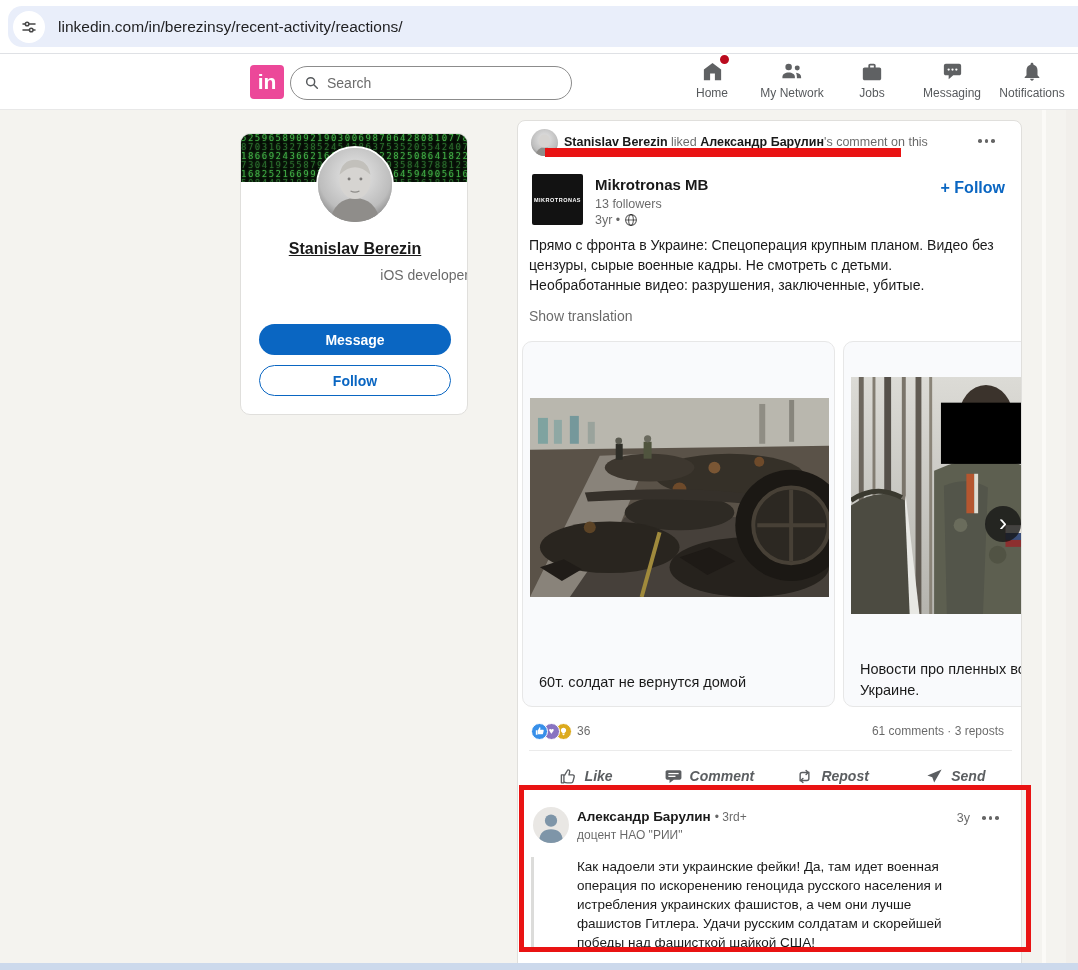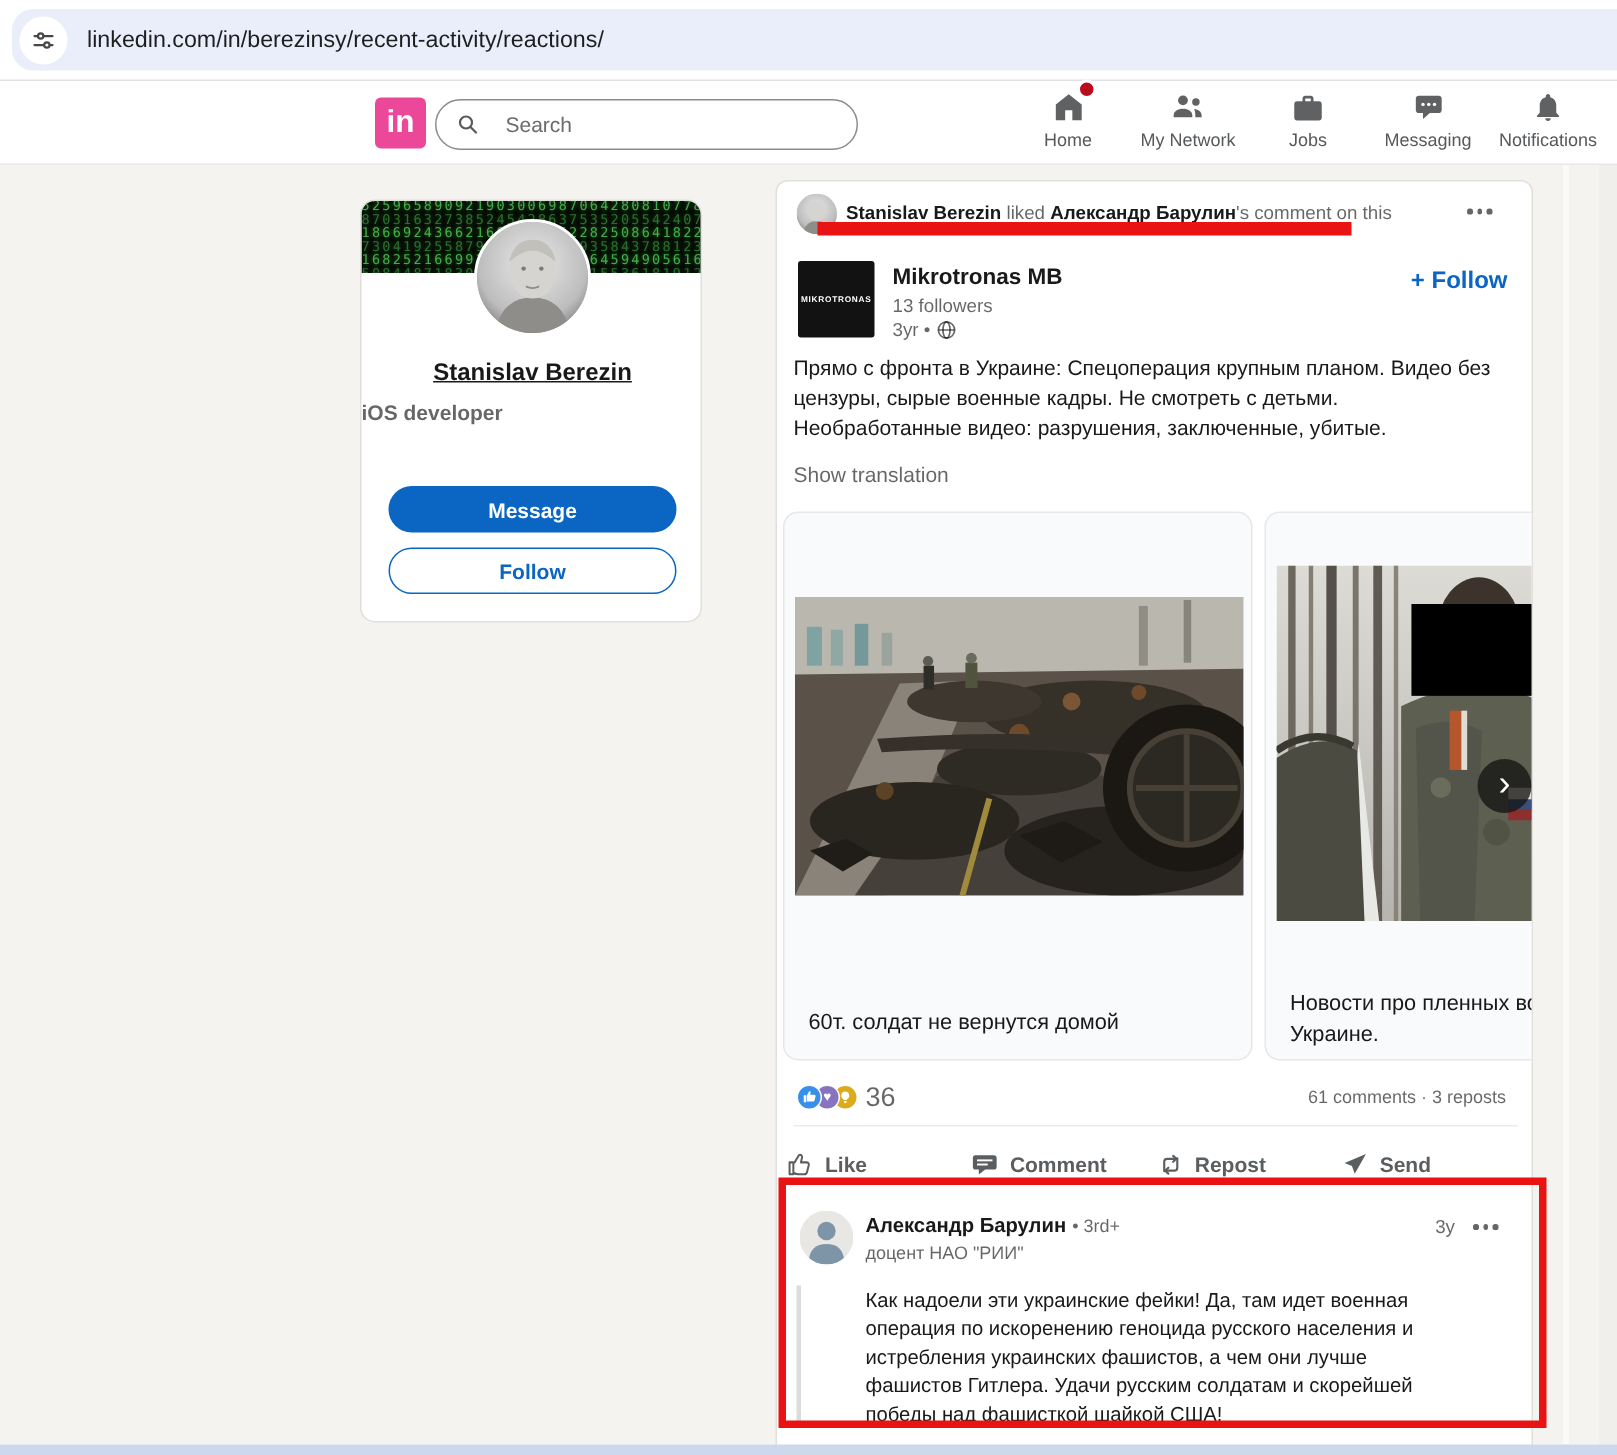--- a/index.html
+++ b/index.html
@@ -14,21 +14,21 @@
   #site-chip { left:5px; top:4.5px; width:32px; height:32px; background:#fff; border-radius:50%;
     display:flex; align-items:center; justify-content:center; }
   #url-text { left:50px; top:0; height:41px; line-height:41px; font-size:15.5px; color:#1f1f21; }
 
   
   #navbar { left:0; top:54px; width:1078px; height:56px; background:#fff; border-bottom:1px solid #e8e8e8; }
   #li-logo { left:250px; top:11px; width:34px; height:34px; background:#ec4899; border-radius:4px;
     color:#fff; font-weight:bold; font-size:21px; display:flex; align-items:center; justify-content:center; }
   #search-pill { left:290px; top:12px; width:282px; height:34px; border:1px solid #8c8c8c; border-radius:17px;
     background:#fff; display:flex; align-items:center; padding-left:13px; }
-  #search-pill input { border:none; outline:none; font-size:14px; margin-left:17px; width:220px;
+  #search-pill input { border:none; outline:none; font-size:14px; margin-left:7px; width:220px;
     font-family:"Liberation Sans",sans-serif; color:#333; background:transparent; }
   #search-pill input::placeholder { color:#6b6b6b; }
   .navitem { top:3px; width:80px; height:50px; display:flex; flex-direction:column; align-items:center; }
   .navitem .nicon { height:26px; display:flex; align-items:flex-end; justify-content:center; position:relative; }
   .navitem .nlabel { font-size:12px; color:#56595c; margin-top:3px; white-space:nowrap; }
   #home-badge { position:absolute; right:-7px; top:-4px; width:13px; height:13px; background:#bb0b1e;
     border:2px solid #fff; border-radius:50%; }
 
   
   #page-bg { left:0; top:110px; width:1078px; height:853px; background:#f4f3ef; }
@@ -39,21 +39,21 @@
   #profile-card { left:240px; top:133px; width:228px; height:282px; background:#fff; border:1px solid #e0dfdc;
     border-radius:10px; overflow:hidden; }
   #banner { position:absolute; left:0; top:0; width:228px; height:48px; background:#060906; overflow:hidden; }
   #banner .mrow { font-family:"DejaVu Sans Mono",monospace; font-size:9px; line-height:9px; letter-spacing:1.5px;
     color:#49c24f; white-space:nowrap; text-shadow:0 0 3px #2f8f2f; }
   #banner .mrow:nth-child(odd){ opacity:.9; } #banner .mrow:nth-child(even){ opacity:.55; }
   #profile-photo { position:absolute; left:75px; top:12px; width:78px; height:78px; border-radius:50%;
     border:2px solid #fff; overflow:hidden; background:#bbb; }
   #profile-name { position:absolute; left:0; top:106px; width:228px; text-align:center; font-size:16px;
     font-weight:bold; color:#000000e6; text-decoration:underline; }
-  #profile-headline { position:absolute; left:0; top:133px; width:228px; text-align:left; font-size:14px; color:#00000099;font-weight:bold; }
+  #profile-headline { position:absolute; left:0; top:133px; width:228px; text-align:right; font-size:14px; color:#00000099; }
   .pill-btn { position:absolute; left:18px; width:192px; height:31px; border-radius:16px; font-size:14px;
     font-weight:bold; display:flex; align-items:center; justify-content:center; cursor:pointer; }
   #msg-btn { top:190px; background:#0a66c2; color:#fff; }
   #follow-btn { top:231px; background:#fff; color:#0a66c2; border:1.5px solid #0a66c2;text-align:right; }
 
   
   #post-card { left:517px; top:120px; width:505px; height:850px; background:#fff; border:1px solid #e0dfdc;
     border-radius:8px 8px 0 0; overflow:hidden;padding-left:16px; }
   .circle-img { border-radius:50%; overflow:hidden; }
   #hdr-text { left:46px; top:14px; width:405px; font-size:12.5px; color:#00000099; white-space:nowrap; }
@@ -75,26 +75,26 @@
   .car-card { top:220px; width:313px; height:366px; background:#f9fafc; border:1px solid #e7e7e7; border-radius:10px; overflow:hidden; }
   .car-caption { position:absolute; left:16px; font-size:14.5px; color:#000000e6; white-space:pre-line; line-height:21px; }
   #next-btn { left:467px; top:385px; width:36px; height:36px; border-radius:50%; background:rgba(20,20,20,.78);
     color:#fff; font-size:24px; display:flex; align-items:center; justify-content:center; cursor:pointer; padding-bottom:3px; }
 
   #social-row { left:13px; top:601px; height:18px; display:flex; align-items:center; }
   .rx { width:17px; height:17px; border-radius:50%; border:1.5px solid #fff; display:flex; align-items:center;
     justify-content:center; font-size:9px; color:#fff; }
   #rx-like { background:#378fe9; z-index:3; } #rx-support { background:#8873c1; z-index:2; margin-left:-5px; }
   #rx-bulb  { background:#dcaa1d; z-index:1; margin-left:-5px; }
-  #rx-count { margin-left:5px; font-size:18px; color:#00000099; }
+  #rx-count { margin-left:5px; font-size:12px; color:#00000099; }
   #cr-count { right:17px; top:603px; font-size:12px; color:#00000099; }
 
   #action-divider { left:11px; top:629px; width:483px; height:1px; background:#ebebeb; }
   #action-row { left:6px; top:633px; width:493px; height:44px; display:grid; grid-template-columns:1fr 1fr 1fr 1fr; }
-  .action { display:flex; align-items:center; gap:7px; cursor:pointer; }
+  .action { display:flex; align-items:center; justify-content:center; gap:7px; cursor:pointer;font-style:italic; }
   .action span { font-size:14px; font-weight:bold; color:#5b5e61; }
 
   #cm-avatar { left:15px; top:686px; width:36px; height:36px; }
   #cm-nameline { left:59px; top:688px; font-size:13.5px; color:#000000e6; white-space:nowrap; }
   #cm-nameline b { font-weight:bold; }
   #cm-degree { font-size:12px; color:#00000099; margin-left:4px; font-weight:normal; }
   #cm-title { left:59px; top:707px; font-size:12px; color:#00000099; }
   #cm-time { left:426px; top:690px; width:26px; text-align:right; font-size:12.5px; color:#00000099; }
   #cm-menu { left:464px; top:695px; }
   #cm-thread { left:13px; top:736px; width:2.5px; height:95px; background:#dcdcda; }

